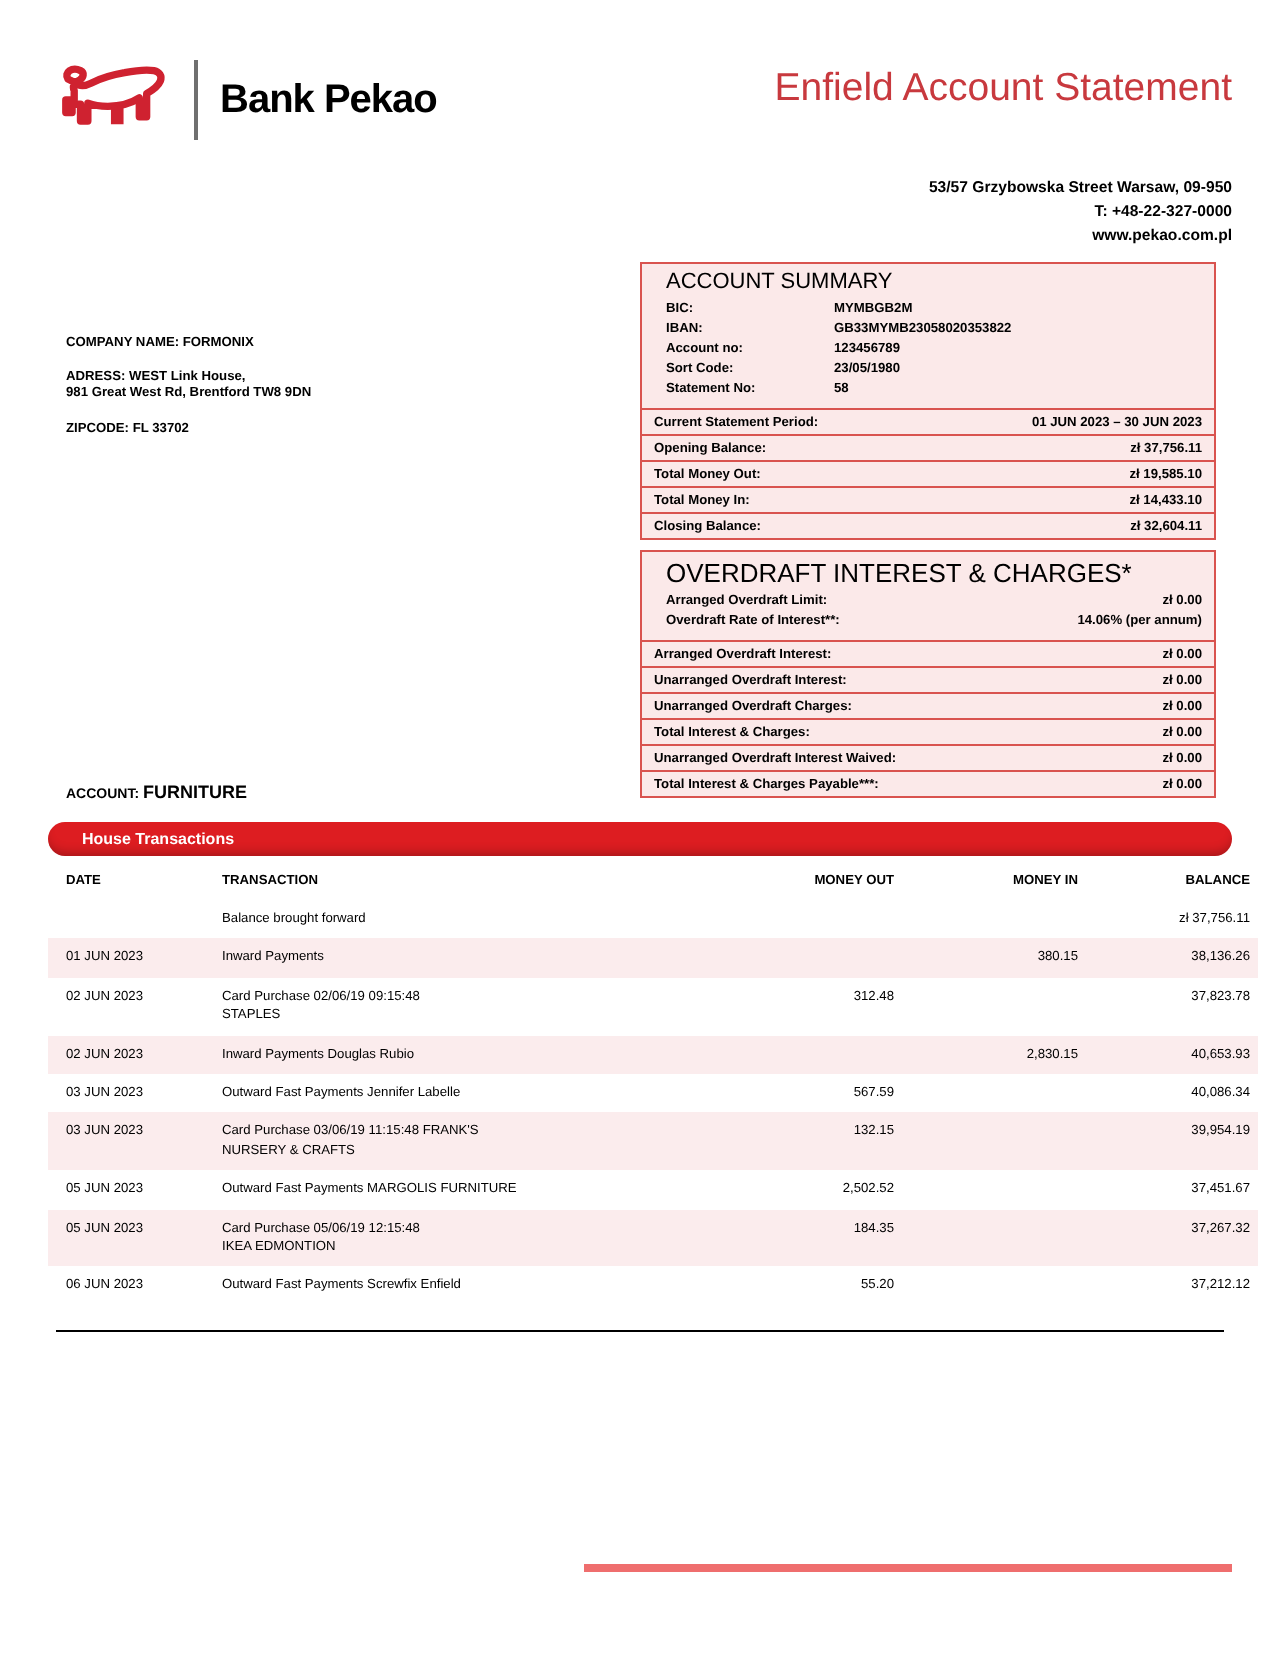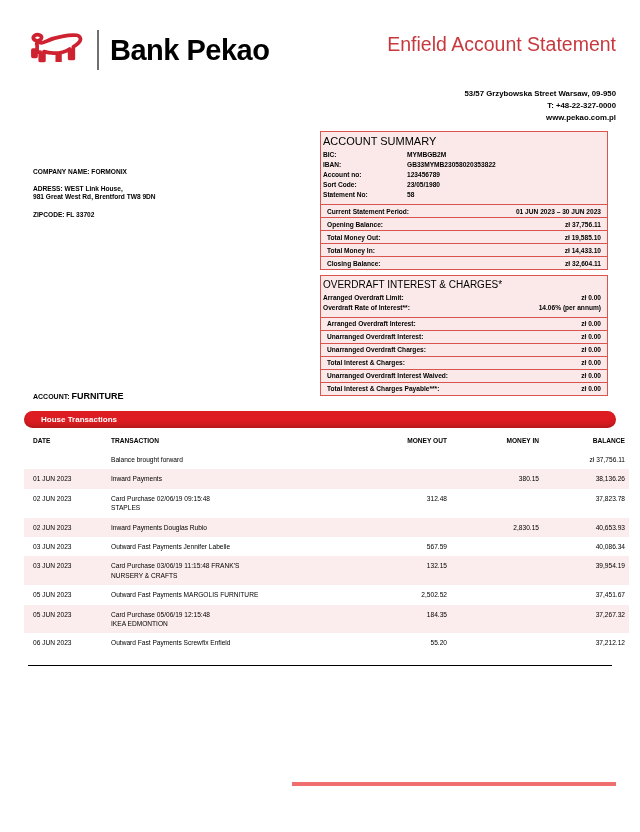--- a/index.html
+++ b/index.html
@@ -34,21 +34,21 @@
     height: 42px;
     display: block;
   }
   .logo-divider {
     width: 2px;
     height: 40px;
     background: #6f6f6f;
     margin: 0 11px 0 9px;
   }
   .bank-name {
-    font-size: 29px;
+    font-size: 20px;
     font-weight: bold;
     letter-spacing: -0.5px;
     color: #000000;
     line-height: 1;
     white-space: nowrap;
   }
   .doc-title {
     position: absolute;
     right: 24px; top: 33px;
     font-size: 19.5px;
@@ -85,21 +85,21 @@
     box-sizing: border-box;
   }
   #account-summary {
     left: 320px; top: 131px;
     width: 288px;
   }
   #overdraft-panel {
     left: 320px; top: 275px;
     width: 288px;
   }
-  .panel-inner { padding: 3px 6px 4px 2px; }
+  .panel-inner { padding: 3px 6px 4px 12px; }
   .panel-title {
     font-size: 11px;
     font-weight: normal;
     line-height: 1.25;
     margin-bottom: 1px;
     color: #000;
   }
   .kv {
     display: flex;
     font-size: 6.6px;
@@ -298,21 +298,21 @@
       </div>
       <div class="rowline">
         <div>Closing Balance:</div>
         <div class="val">zł 32,604.11</div>
       </div>
     </div>
 </div>
 
 <div class="panel" id="overdraft-panel">
   <div class="panel-inner">
-    <div class="panel-title" style="font-size:10px;">OVERDRAFT INTEREST &amp; CHARGES*</div>
+    <div class="panel-title" style="font-size:13px;">OVERDRAFT INTEREST &amp; CHARGES*</div>
     <div id="overdraft-fields">
         <div class="kv" style="justify-content: space-between;">
           <div style="flex: 0 0 auto;">Arranged Overdraft Limit:</div>
           <div style="text-align: right;">zł 0.00</div>
         </div>
         <div class="kv" style="justify-content: space-between;">
           <div style="flex: 0 0 auto;">Overdraft Rate of Interest**:</div>
           <div style="text-align: right;">14.06% (per annum)</div>
         </div>
       </div>

